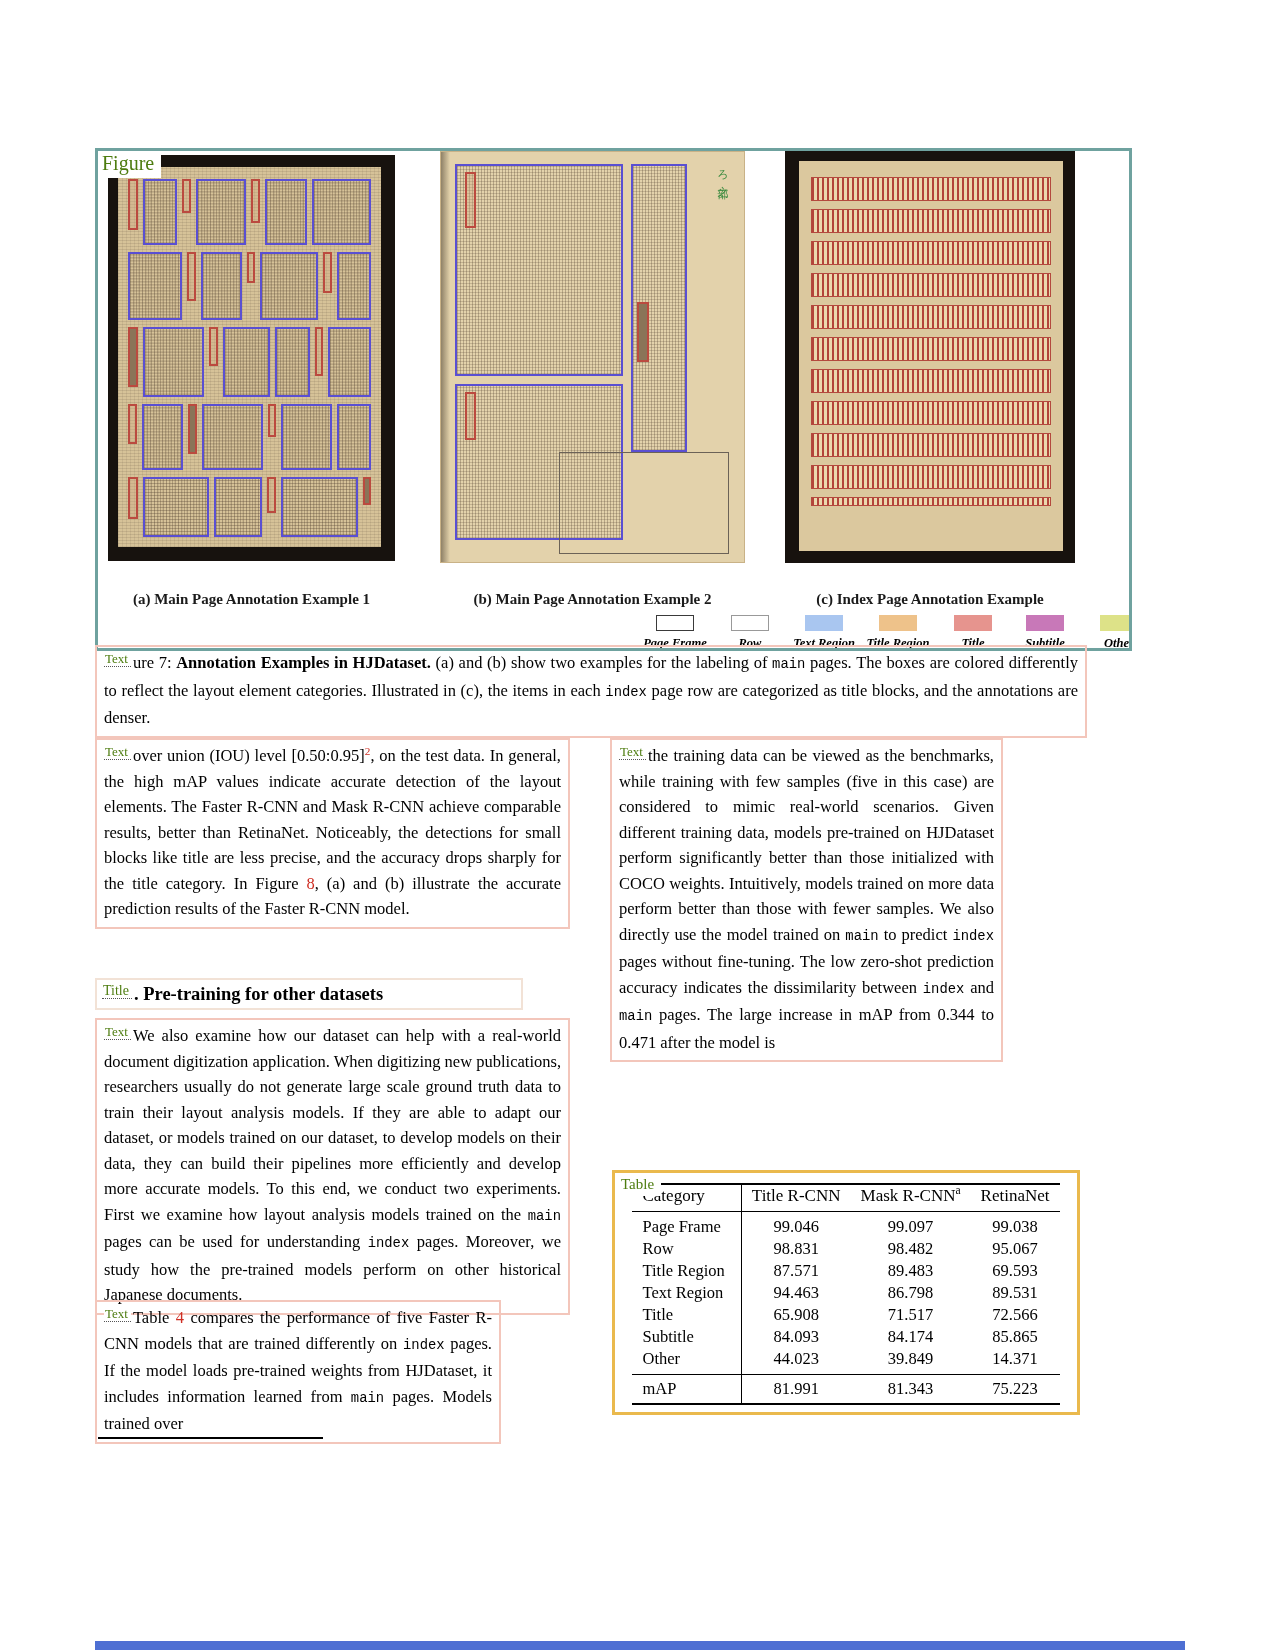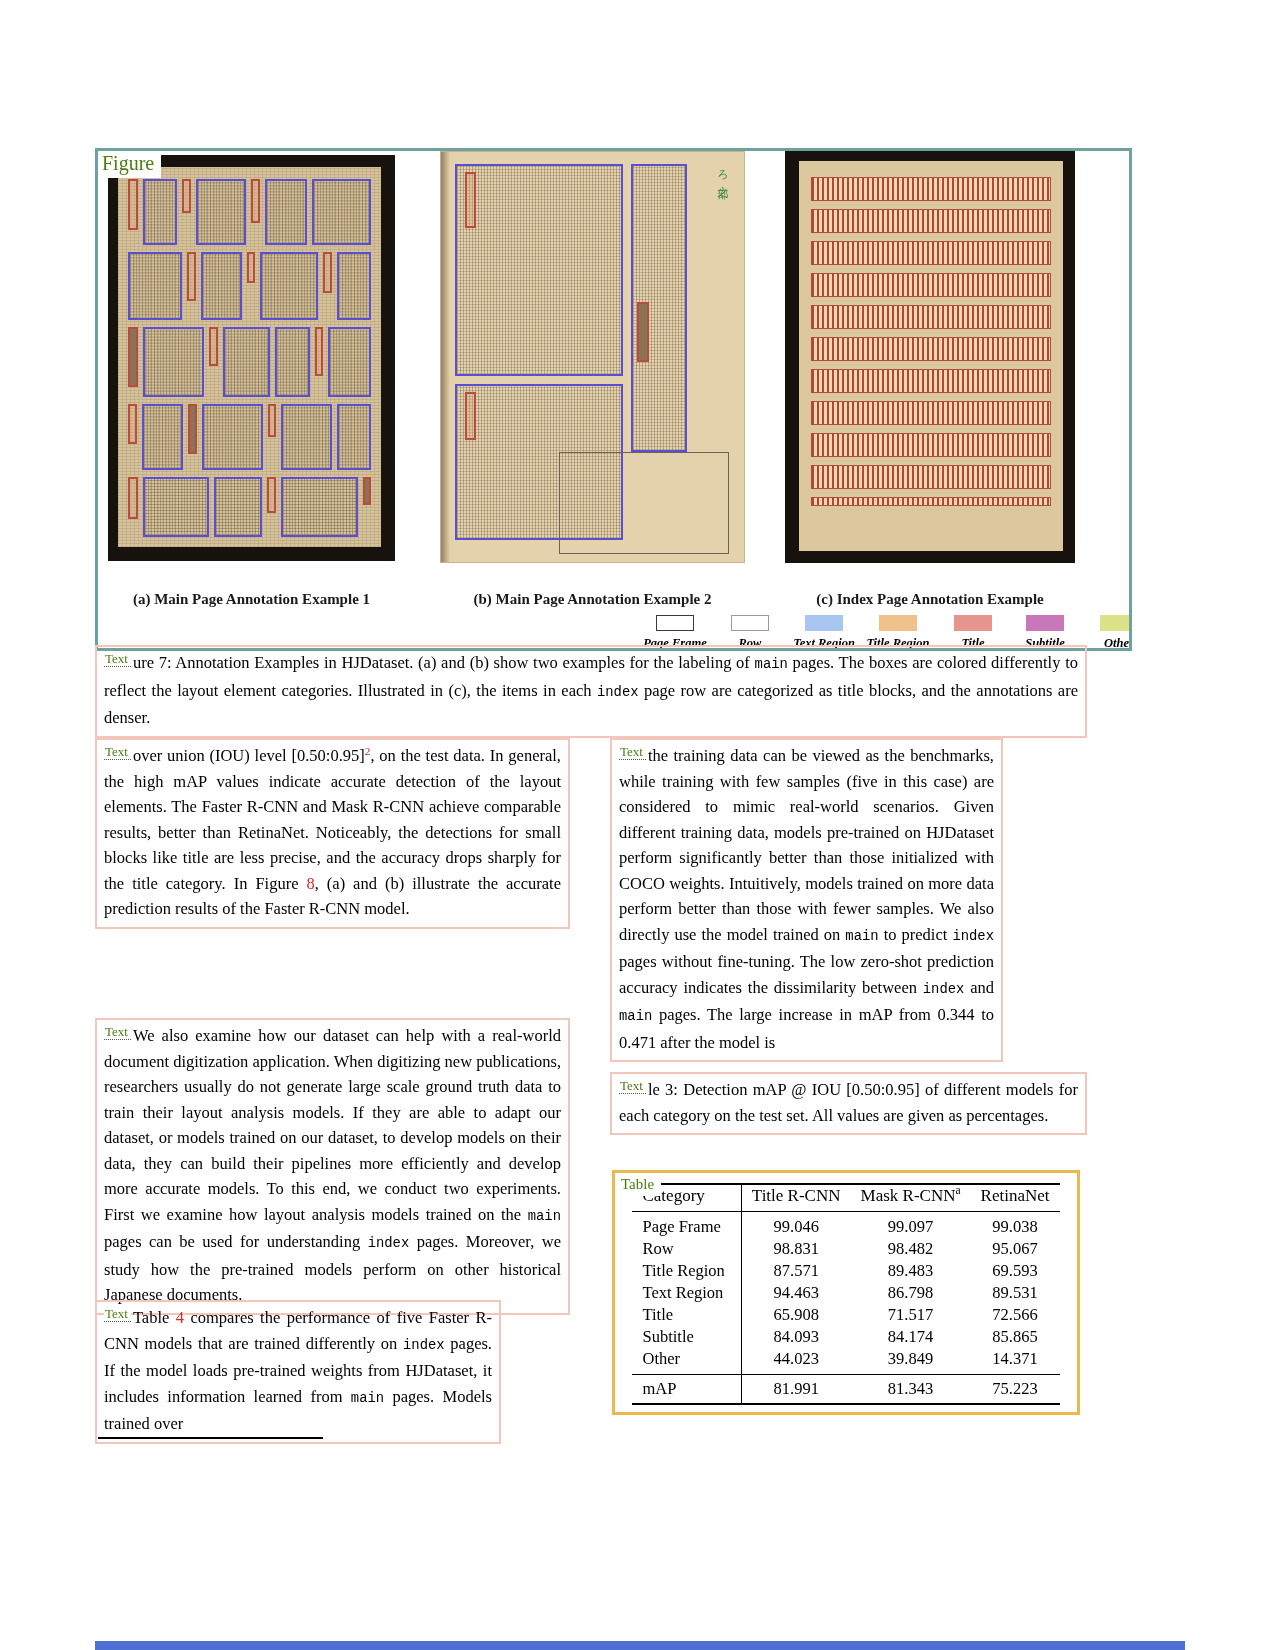--- a/index.html
+++ b/index.html
@@ -13,21 +13,21 @@
   .table-box{border:3px solid #eab94d;}
   .chip{background:#fff;font-family:"Liberation Serif",serif;color:#4d7c0f;}
   .chip-inline{display:inline-block;font-size:13px;line-height:14px;vertical-align:5px;
                padding:0 3px 0 1px;border-bottom:1px dotted #555;margin-right:2px;}
   .chip-big{position:absolute;z-index:5;padding:1px 7px 3px 4px;}
   
   .para{position:absolute;box-sizing:border-box;text-align:justify;
         font-size:16.5px;line-height:25.5px;padding:3px 7px 5px 7px;}
   .small-para{font-size:15px;line-height:22.5px;}
   .seg-mono{font-family:"Liberation Mono",monospace;font-size:0.84em;}
-  .seg-b{font-weight:normal;}
+  .seg-b{font-weight:bold;}
   .seg-red{color:#cf2e23;}
   .seg-green{color:#8fbe6a;}
   .seg-sup{vertical-align:super;font-size:68%;line-height:0;}
   .heading-text{font-size:18.5px;font-weight:bold;line-height:26px;}
   
   .photo{position:absolute;box-sizing:border-box;}
   .photo-dark{background:#17120e;}
   .page-scan{position:absolute;box-sizing:border-box;background:#d6c298;
      background-image:repeating-linear-gradient(0deg,rgba(85,70,55,.14) 0 1px,transparent 1px 3px),
                       repeating-linear-gradient(90deg,rgba(85,70,55,.10) 0 1px,transparent 1px 4px);}
@@ -161,39 +161,39 @@
   </div>
 
   <div class="ann-box text-box para" style="left:95px;top:645px;width:992px;">
     <span class="chip chip-inline">Text</span><span><span>ure 7: </span><span class="seg-b">Annotation Examples in HJDataset.</span><span> (a) and (b) show two examples for the labeling of </span><span class="seg-mono">main</span><span> pages. The boxes are colored differently to reflect the layout element categories. Illustrated in (c), the items in each </span><span class="seg-mono">index</span><span> page row are categorized as title blocks, and the annotations are denser.</span></span>
   </div>
 
   <div class="ann-box text-box para" style="left:95px;top:738px;width:475px;">
     <span class="chip chip-inline">Text</span><span><span>over union (IOU) level [0.50:0.95]</span><span class="seg-sup seg-red">2</span><span>, on the test data. In general, the high mAP values indicate accurate detection of the layout elements. The Faster R-CNN and Mask R-CNN achieve comparable results, better than RetinaNet. Noticeably, the detections for small blocks like title are less precise, and the accuracy drops sharply for the title category. In Figure </span><span class="seg-red">8</span><span>, (a) and (b) illustrate the accurate prediction results of the Faster R-CNN model.</span></span>
   </div>
 
+  <div class="ann-box title-box" style="left:95px;top:978px;width:428px;padding:1px 5px;">
+    <span class="chip chip-inline" style="font-size:14px;">Title</span><span class="heading-text"><span>. Pre-training for other datasets</span></span>
+  </div>
 
   <div class="ann-box text-box para" style="left:95px;top:1018px;width:475px;">
     <span class="chip chip-inline">Text</span><span><span>We also examine how our dataset can help with a real-world document digitization application. When digitizing new publications, researchers usually do not generate large scale ground truth data to train their layout analysis models. If they are able to adapt our dataset, or models trained on our dataset, to develop models on their data, they can build their pipelines more efficiently and develop more accurate models. To this end, we conduct two experiments. First we examine how layout analysis models trained on the </span><span class="seg-mono">main</span><span> pages can be used for understanding </span><span class="seg-mono">index</span><span> pages. Moreover, we study how the pre-trained models perform on other historical Japanese documents.</span></span>
   </div>
 
   <div class="ann-box text-box para" style="left:95px;top:1300px;width:406px;">
     <span class="chip chip-inline">Text</span><span><span>Table </span><span class="seg-red">4</span><span> compares the performance of five Faster R-CNN models that are trained differently on </span><span class="seg-mono">index</span><span> pages. If the model loads pre-trained weights from HJDataset, it includes information learned from </span><span class="seg-mono">main</span><span> pages. Models trained over</span></span>
   </div>
 
   <div class="rule" style="left:98px;top:1437px;width:225px;height:1.5px;"></div>
 
 
   <div class="ann-box text-box para" style="left:610px;top:738px;width:393px;">
     <span class="chip chip-inline">Text</span><span><span>the training data can be viewed as the benchmarks, while training with few samples (five in this case) are considered to mimic real-world scenarios. Given different training data, models pre-trained on HJDataset perform significantly better than those initialized with COCO weights. Intuitively, models trained on more data perform better than those with fewer samples. We also directly use the model trained on </span><span class="seg-mono">main</span><span> to predict </span><span class="seg-mono">index</span><span> pages without fine-tuning. The low zero-shot prediction accuracy indicates the dissimilarity between </span><span class="seg-mono">index</span><span> and </span><span class="seg-mono">main</span><span> pages. The large increase in mAP from 0.344 to 0.471 after the model is</span></span>
   </div>
 
-  <div class="ann-box text-box para" style="left:610px;top:1072px;width:477px;">
-    <span class="chip chip-inline">Text</span><span><span>le 3: Detection mAP @ IOU [0.50:0.95] of different models for each category on the test set. All values are given as percentages.</span></span>
-  </div>
 
   <div class="ann-box table-box" style="left:612px;top:1170px;width:468px;height:245px;">
     <span class="chip chip-big" style="left:2px;top:2px;font-size:15px;">Table</span>
     <table class="t3">
       <thead>
           <tr>
             <th class="cat-col"><span>Category</span></th>
             <th><span>Title R-CNN</span></th>
             <th><span>Mask R-CNN</span><span class="seg-sup">a</span></th>
             <th><span>RetinaNet</span></th>

